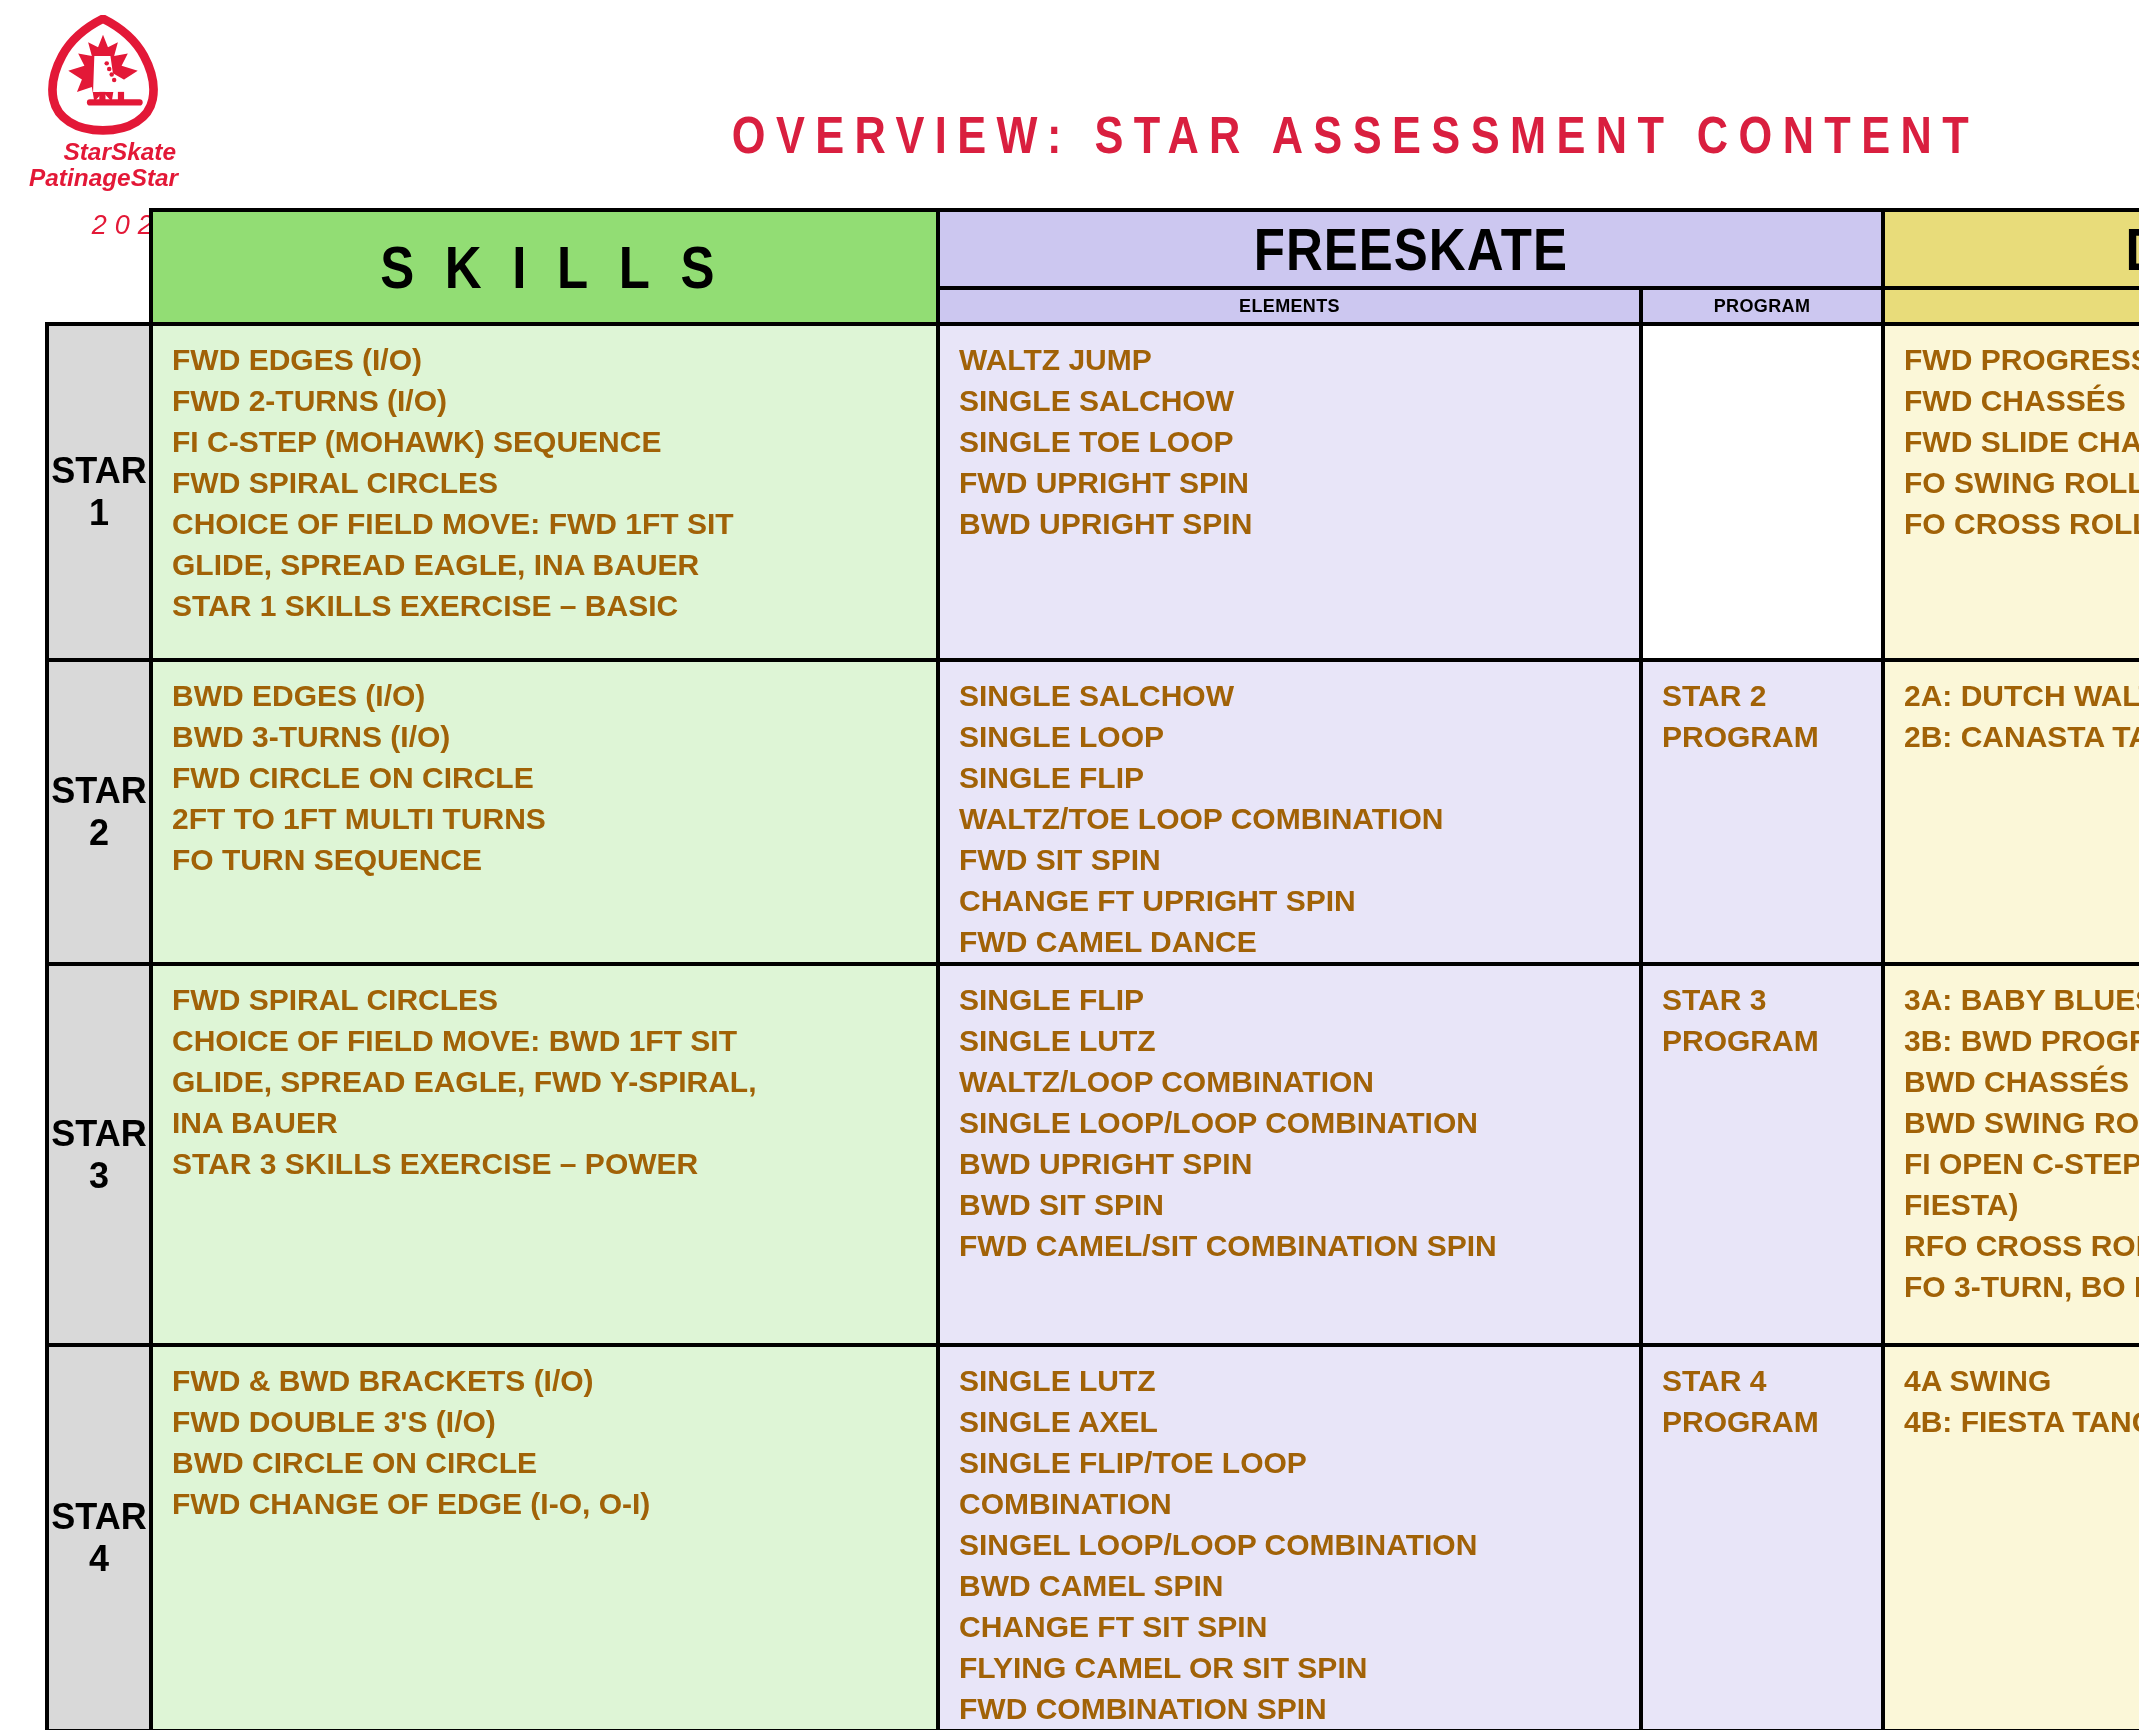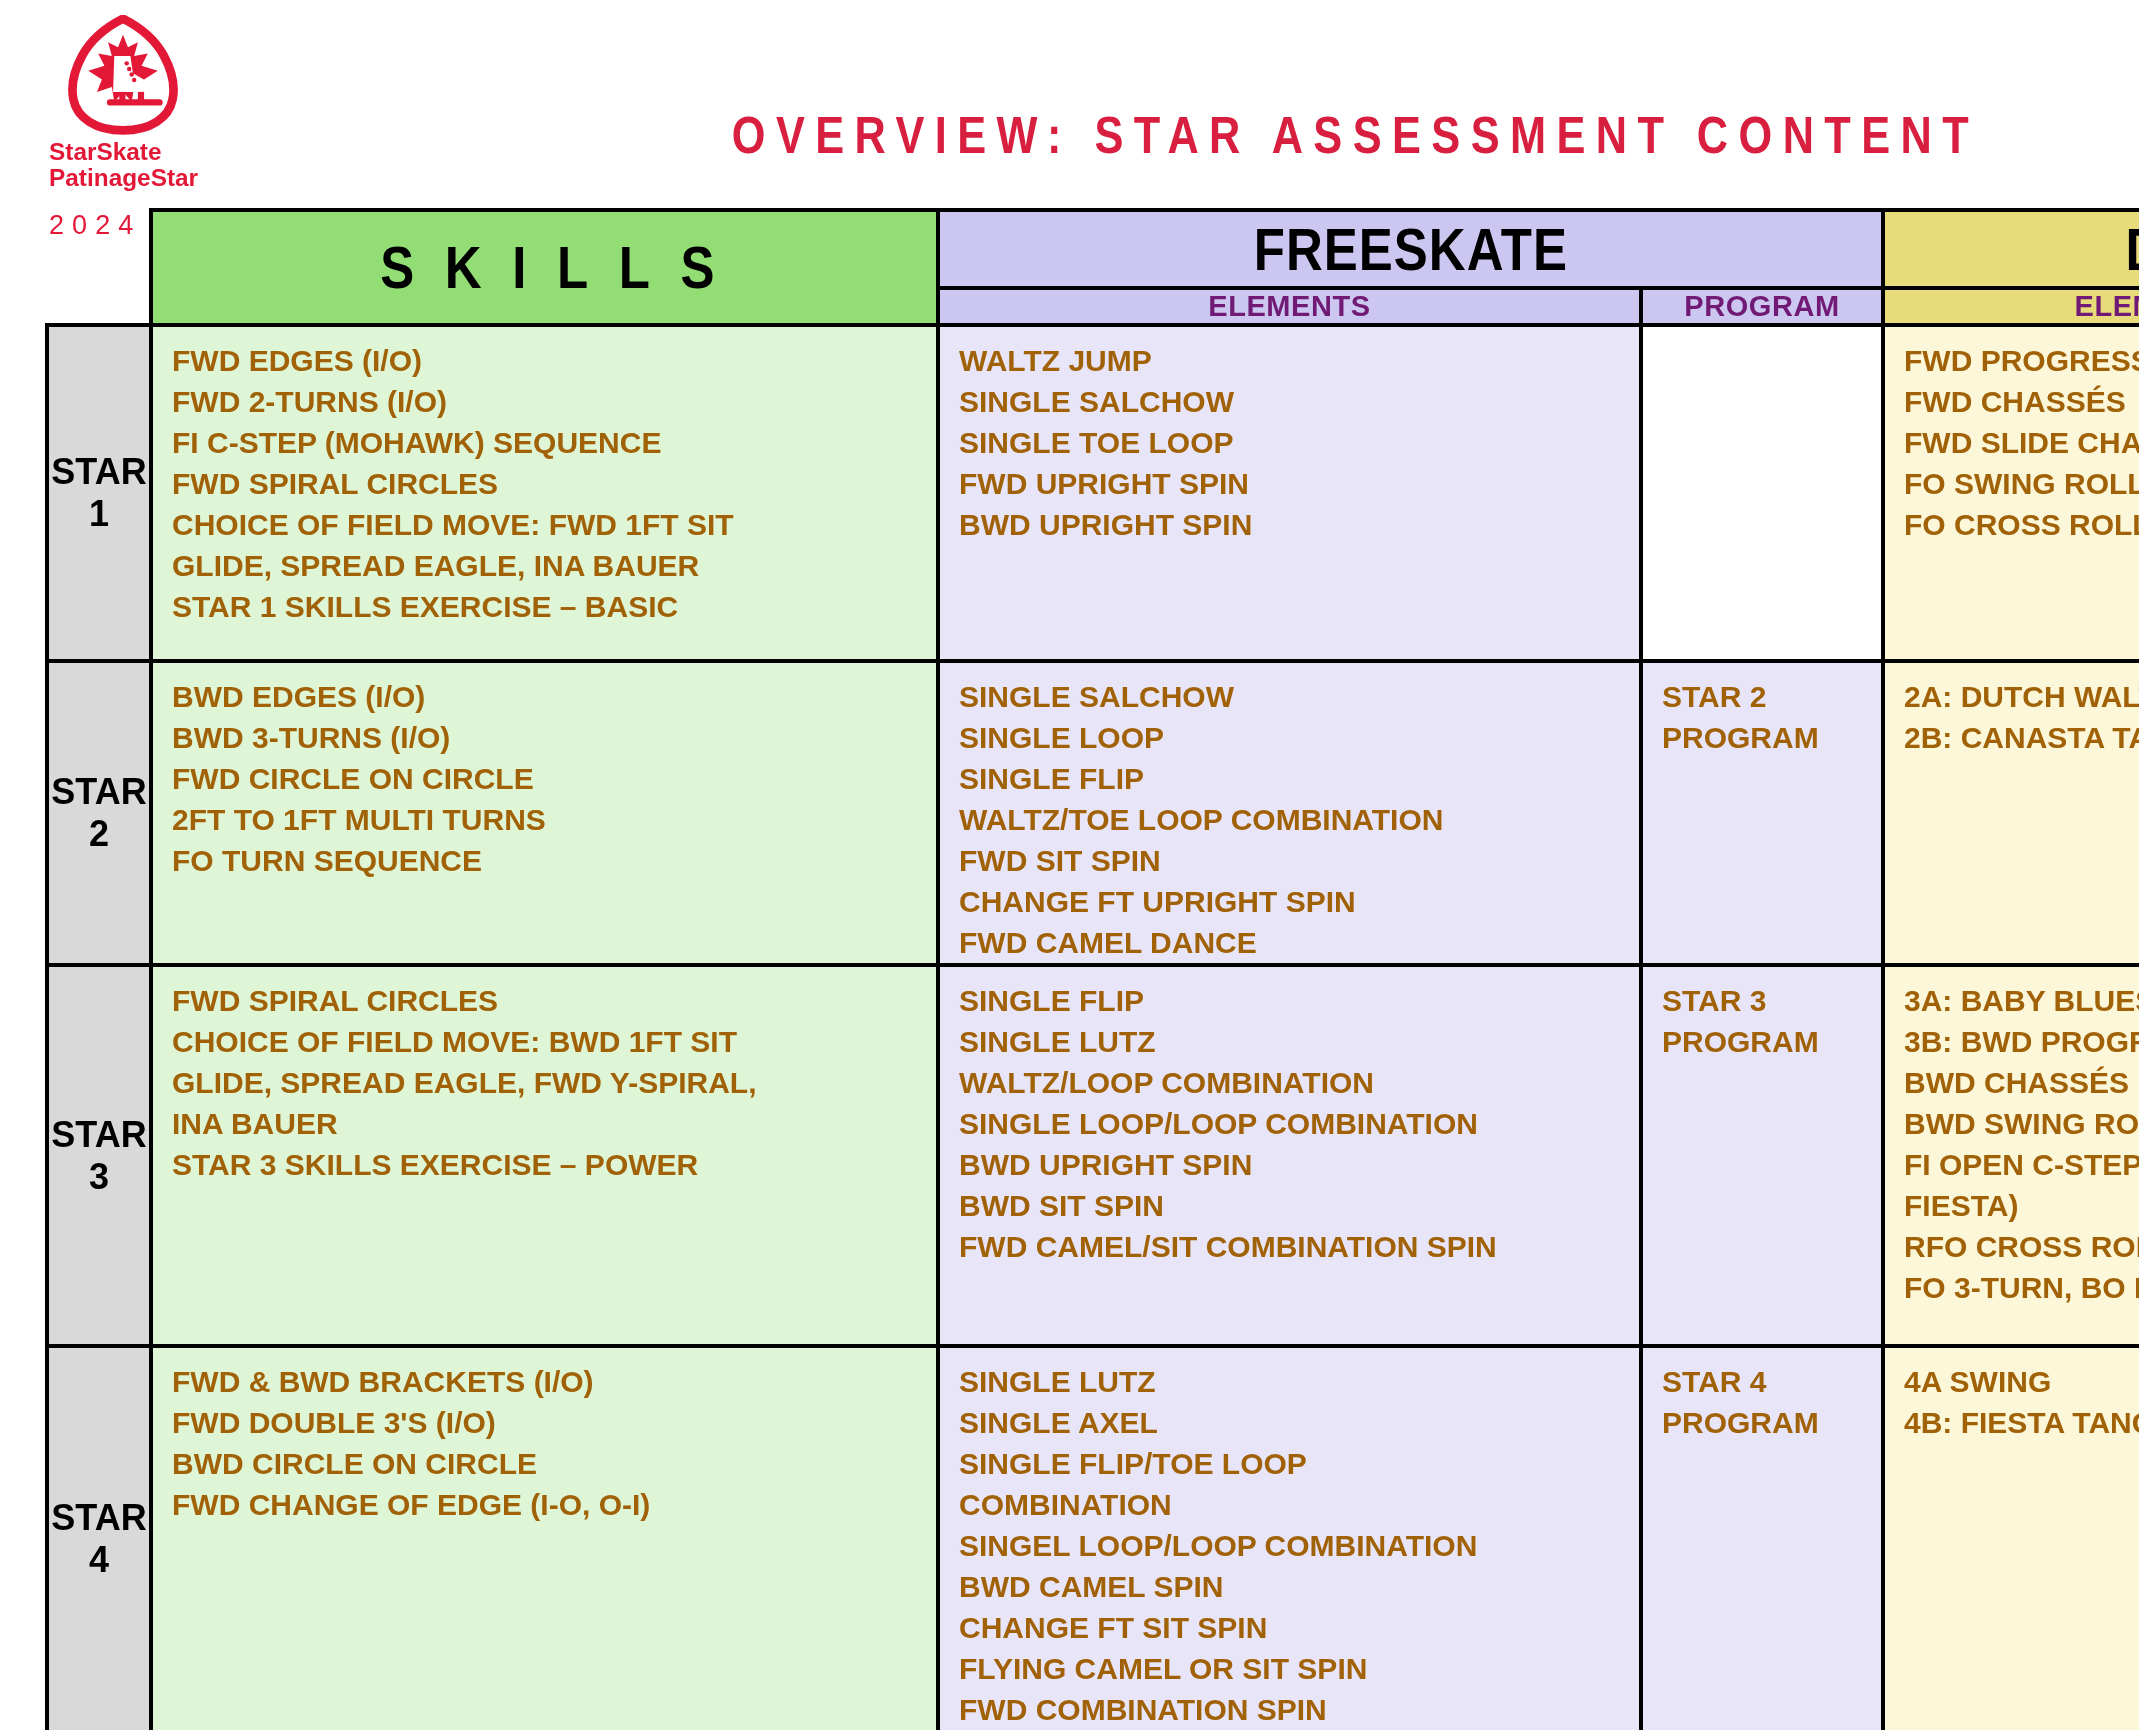--- a/index.html
+++ b/index.html
@@ -7,21 +7,21 @@
     --header-green:#92DD74; --body-green:#DEF5D6;
     --header-purple:#CCC7F0; --body-purple:#E8E5F8;
     --header-yellow:#E8DC7A; --body-yellow:#FBF7D8;
     --label-gray:#D9D9D9; --border-black:#000000;
   }
   html,body{margin:0;padding:0;background:#fff;}
   .page{position:relative;width:2675px;height:1731px;background:#fff;overflow:hidden;
         font-family:"Liberation Sans",sans-serif;}
 
   
-  .logo{position:absolute;left:49px;top:15.4px;width:147px;text-align:left;color:var(--brand-red);}
+  .logo{position:absolute;left:29px;top:15.4px;width:147px;text-align:right;color:var(--brand-red);font-style:italic;}
   .logo svg{display:block;margin:0 auto;width:128px;height:124px;}
   .brand{font-weight:700;font-size:24.4px;line-height:1.04;}
   .year{font-size:27px;font-weight:400;letter-spacing:0.30em;margin-top:20px;margin-right:-0.30em;}
 
   
   .title{position:absolute;left:45px;top:106px;width:2621px;text-align:center;
          font-weight:700;font-size:51px;letter-spacing:0.24em;color:var(--title-red);
          transform:scaleX(0.85);transform-origin:center;white-space:nowrap;}
 
   
@@ -30,21 +30,21 @@
   td{border:4.3px solid var(--border-black);padding:0;vertical-align:top;box-sizing:border-box;
      overflow:hidden;}
   td.corner{border:0;background:transparent;}
   .hdr{text-align:center;vertical-align:middle;font-weight:700;font-size:60px;color:#000;}
   .hdr .hspan{display:inline-block;transform:scaleX(0.85);transform-origin:center;white-space:nowrap;}
   .ls-wide{letter-spacing:0.60em;margin-right:-0.60em;}
   .ls-tight{letter-spacing:0.02em;}
   .bg-hgreen{background:var(--header-green);}
   .bg-hpurple{background:var(--header-purple);}
   .bg-hyellow{background:var(--header-yellow);}
-  .sub{text-align:center;vertical-align:middle;font-weight:700;font-size:29px;letter-spacing:0.02em;color:#701a75;}
+  .sub{text-align:center;vertical-align:middle;font-weight:700;font-size:18px;letter-spacing:0.02em;color:#000000;}
   .label-cell{background:var(--label-gray);text-align:center;vertical-align:middle;
               font-weight:700;font-size:36px;line-height:1.16;color:#000;}
   .list-cell{padding:13px 7.7px 0 19px;font-weight:700;font-size:30px;color:#a16207;}
   .list-cell .ln{line-height:41px;white-space:nowrap;}
   .bg-green{background:var(--body-green);}
   .bg-purple{background:var(--body-purple);}
   .bg-yellow{background:var(--body-yellow);}
   .bg-white{background:#ffffff;}
 </style>
 </head>

